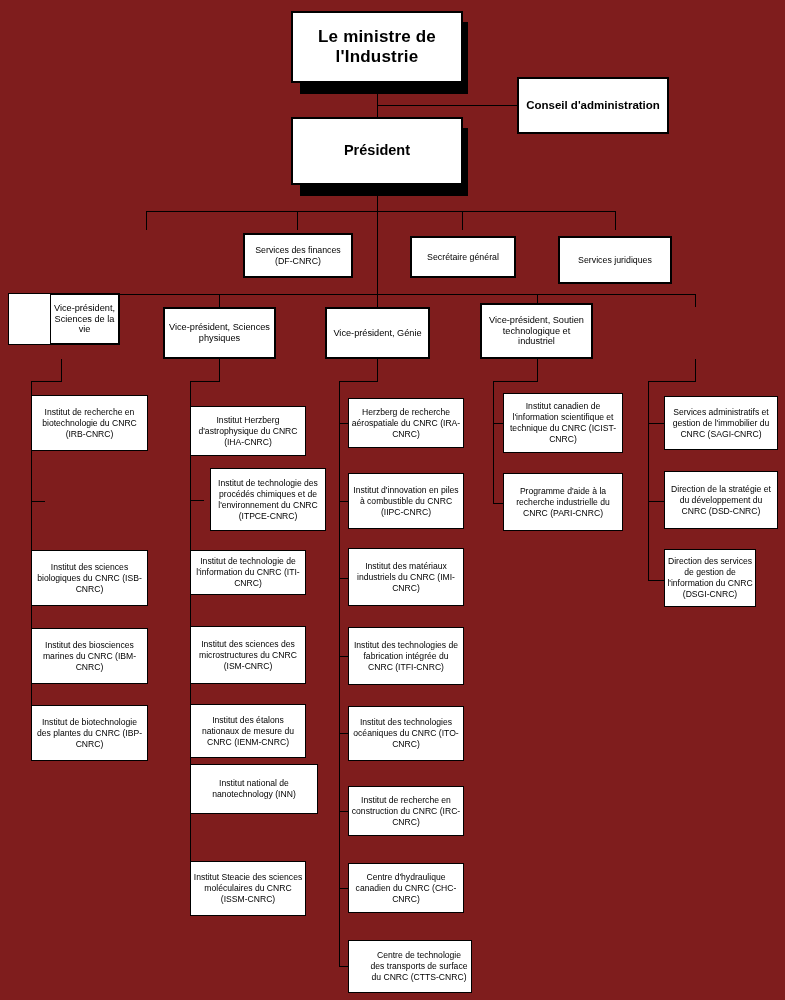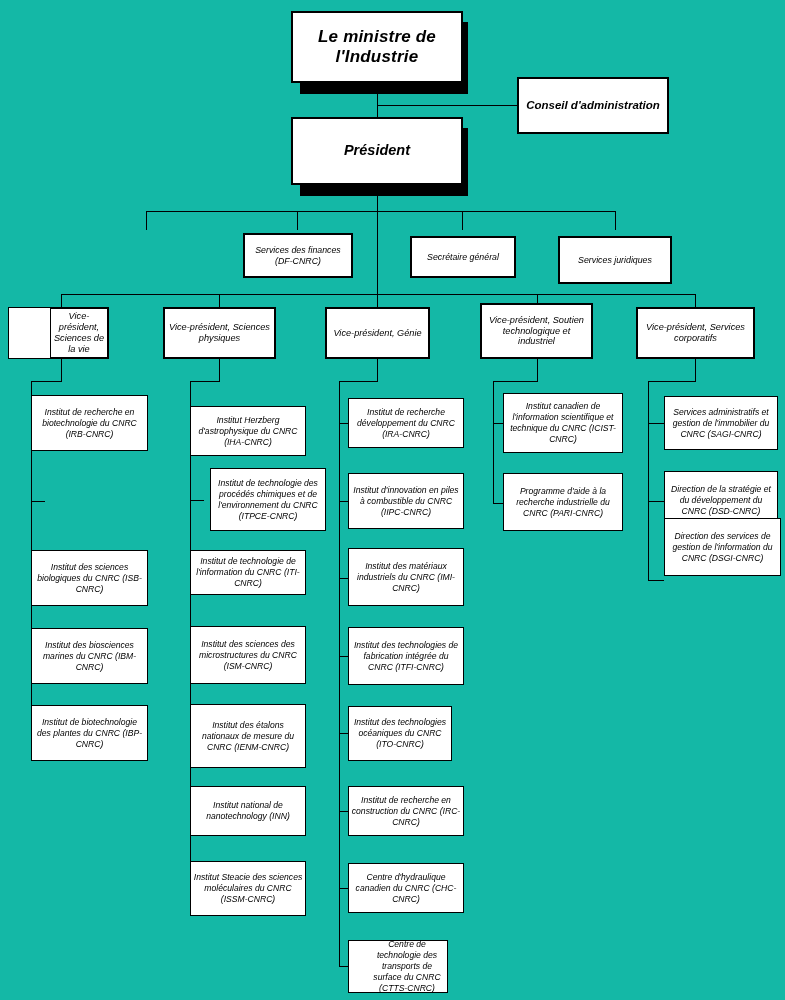--- a/index.html
+++ b/index.html
@@ -6,22 +6,21 @@
   body{
     font-family:"Liberation Sans","DejaVu Sans",sans-serif;
     color:#000000;
     -webkit-font-smoothing:none;
   }
   #canvas{
     position:relative;
     width:785px;
     height:1000px;
     overflow:hidden;
-    background:#14b8a6;
-    font-style:italic;
+    background:#7f1d1d;
   }
 
   
   .box{
     position:absolute;
     box-sizing:border-box;
     background:#ffffff;
     border:1px solid #000;
     display:flex;
     align-items:center;
@@ -117,34 +116,31 @@
 
   <div class="v" style="left:377px;top:211px;height:83px;"></div>
   <div class="h" style="left:61px;top:294px;width:634px;"></div>
 
   <div class="v" style="left:61px;top:294px;height:13px;"></div>
   <div class="v" style="left:219px;top:294px;height:13px;"></div>
   <div class="v" style="left:377px;top:294px;height:13px;"></div>
   <div class="v" style="left:537px;top:294px;height:13px;"></div>
   <div class="v" style="left:695px;top:294px;height:13px;"></div>
 
-  <div class="box" style="left:8px;top:307px;width:101px;height:52px;padding-left:41px;">
+  <div class="box" style="left:8px;top:293px;width:112px;height:52px;padding-left:41px;">
     <div class="inner vp-title">Vice-président, Sciences de la vie</div>
   </div>
   <div class="box" style="left:163px;top:307px;width:113px;height:52px;">
     <div class="inner vp-title">Vice-président, Sciences physiques</div>
   </div>
   <div class="box" style="left:325px;top:307px;width:105px;height:52px;">
     <div class="inner vp-title">Vice-président, Génie</div>
   </div>
   <div class="box" style="left:480px;top:303px;width:113px;height:56px;">
     <div class="inner vp-title">Vice-président, Soutien technologique et industriel</div>
-  </div>
-  <div class="box" style="left:636px;top:307px;width:119px;height:52px;">
-    <div class="inner vp-title">Vice-président, Services corporatifs</div>
   </div>
 
   <div class="v" style="left:61px;top:359px;height:22px;"></div>
   <div class="h" style="left:31px;top:381px;width:31px;"></div>
   <div class="v" style="left:31px;top:381px;height:372px;"></div>
 
   <div class="h" style="left:31px;top:423px;width:14px;"></div>
   <div class="leaf" style="left:31px;top:395px;width:117px;height:56px;">Institut de recherche en biotechnologie du CNRC (IRB-CNRC)</div>
 
   <div class="h" style="left:31px;top:501px;width:14px;"></div>
@@ -168,55 +164,55 @@
   <div class="h" style="left:190px;top:500px;width:14px;"></div>
   <div class="leaf" style="left:190px;top:468px;width:116px;height:63px;margin-left:20px;">Institut de technologie des procédés chimiques et de l'environnement du CNRC (ITPCE-CNRC)</div>
 
   <div class="h" style="left:190px;top:578px;width:14px;"></div>
   <div class="leaf" style="left:190px;top:550px;width:116px;height:45px;">Institut de technologie de l'information du CNRC (ITI-CNRC)</div>
 
   <div class="h" style="left:190px;top:655px;width:14px;"></div>
   <div class="leaf" style="left:190px;top:626px;width:116px;height:58px;">Institut des sciences des microstructures du CNRC (ISM-CNRC)</div>
 
   <div class="h" style="left:190px;top:733px;width:14px;"></div>
-  <div class="leaf" style="left:190px;top:704px;width:116px;height:64px;">Institut des étalons nationaux de mesure du CNRC (IENM-CNRC)</div>
+  <div class="leaf" style="left:190px;top:704px;width:116px;height:54px;">Institut des étalons nationaux de mesure du CNRC (IENM-CNRC)</div>
 
   <div class="h" style="left:190px;top:811px;width:14px;"></div>
-  <div class="leaf" style="left:190px;top:786px;width:116px;height:50px;">Institut national de nanotechnology (INN)</div>
+  <div class="leaf" style="left:190px;top:764px;width:128px;height:50px;">Institut national de nanotechnology (INN)</div>
 
   <div class="h" style="left:190px;top:888px;width:14px;"></div>
   <div class="leaf" style="left:190px;top:861px;width:116px;height:55px;">Institut Steacie des sciences moléculaires du CNRC (ISSM-CNRC)</div>
 
   <div class="v" style="left:377px;top:359px;height:22px;"></div>
   <div class="h" style="left:339px;top:381px;width:39px;"></div>
   <div class="v" style="left:339px;top:381px;height:585px;"></div>
 
   <div class="h" style="left:339px;top:423px;width:14px;"></div>
-  <div class="leaf" style="left:348px;top:398px;width:116px;height:50px;">Institut de recherche développement du CNRC (IRA-CNRC)</div>
+  <div class="leaf" style="left:348px;top:398px;width:116px;height:50px;">Herzberg de recherche aérospatiale du CNRC (IRA-CNRC)</div>
 
   <div class="h" style="left:339px;top:501px;width:14px;"></div>
   <div class="leaf" style="left:348px;top:473px;width:116px;height:56px;">Institut d'innovation en piles à combustible du CNRC (IIPC-CNRC)</div>
 
   <div class="h" style="left:339px;top:578px;width:14px;"></div>
   <div class="leaf" style="left:348px;top:548px;width:116px;height:58px;">Institut des matériaux industriels du CNRC (IMI-CNRC)</div>
 
   <div class="h" style="left:339px;top:656px;width:14px;"></div>
   <div class="leaf" style="left:348px;top:627px;width:116px;height:58px;">Institut des technologies de fabrication intégrée du CNRC (ITFI-CNRC)</div>
 
   <div class="h" style="left:339px;top:733px;width:14px;"></div>
-  <div class="leaf" style="left:348px;top:706px;width:104px;height:55px;">Institut des technologies océaniques du CNRC (ITO-CNRC)</div>
+  <div class="leaf" style="left:348px;top:706px;width:116px;height:55px;">Institut des technologies océaniques du CNRC (ITO-CNRC)</div>
 
   <div class="h" style="left:339px;top:811px;width:14px;"></div>
   <div class="leaf" style="left:348px;top:786px;width:116px;height:50px;">Institut de recherche en construction du CNRC (IRC-CNRC)</div>
 
   <div class="h" style="left:339px;top:888px;width:14px;"></div>
   <div class="leaf" style="left:348px;top:863px;width:116px;height:50px;">Centre d'hydraulique canadien du CNRC (CHC-CNRC)</div>
 
   <div class="h" style="left:339px;top:966px;width:14px;"></div>
-  <div class="leaf" style="left:348px;top:940px;width:100px;height:53px;padding-left:20px;">Centre de technologie des transports de surface du CNRC (CTTS-CNRC)</div>
+  <div class="leaf" style="left:348px;top:940px;width:124px;height:53px;padding-left:20px;">Centre de technologie des transports de surface du CNRC (CTTS-CNRC)</div>
 
   <div class="v" style="left:537px;top:359px;height:22px;"></div>
   <div class="h" style="left:493px;top:381px;width:45px;"></div>
   <div class="v" style="left:493px;top:381px;height:122px;"></div>
 
   <div class="h" style="left:493px;top:423px;width:14px;"></div>
   <div class="leaf" style="left:503px;top:393px;width:120px;height:60px;">Institut canadien de l'information scientifique et technique du CNRC (ICIST-CNRC)</div>
 
   <div class="h" style="left:493px;top:503px;width:14px;"></div>
   <div class="leaf" style="left:503px;top:473px;width:120px;height:58px;">Programme d'aide à la recherche industrielle du CNRC (PARI-CNRC)</div>
@@ -225,15 +221,15 @@
   <div class="h" style="left:648px;top:381px;width:48px;"></div>
   <div class="v" style="left:648px;top:381px;height:199px;"></div>
 
   <div class="h" style="left:648px;top:423px;width:16px;"></div>
   <div class="leaf" style="left:664px;top:396px;width:114px;height:54px;">Services administratifs et gestion de l'immobilier du CNRC (SAGI-CNRC)</div>
 
   <div class="h" style="left:648px;top:501px;width:16px;"></div>
   <div class="leaf" style="left:664px;top:471px;width:114px;height:58px;">Direction de la stratégie et du développement du CNRC (DSD-CNRC)</div>
 
   <div class="h" style="left:648px;top:580px;width:16px;"></div>
-  <div class="leaf" style="left:664px;top:518px;width:117px;height:58px;">Direction des services de gestion de l'information du CNRC (DSGI-CNRC)</div>
+  <div class="leaf" style="left:664px;top:549px;width:92px;height:58px;">Direction des services de gestion de l'information du CNRC (DSGI-CNRC)</div>
 
 </div>
 
 </body></html>

